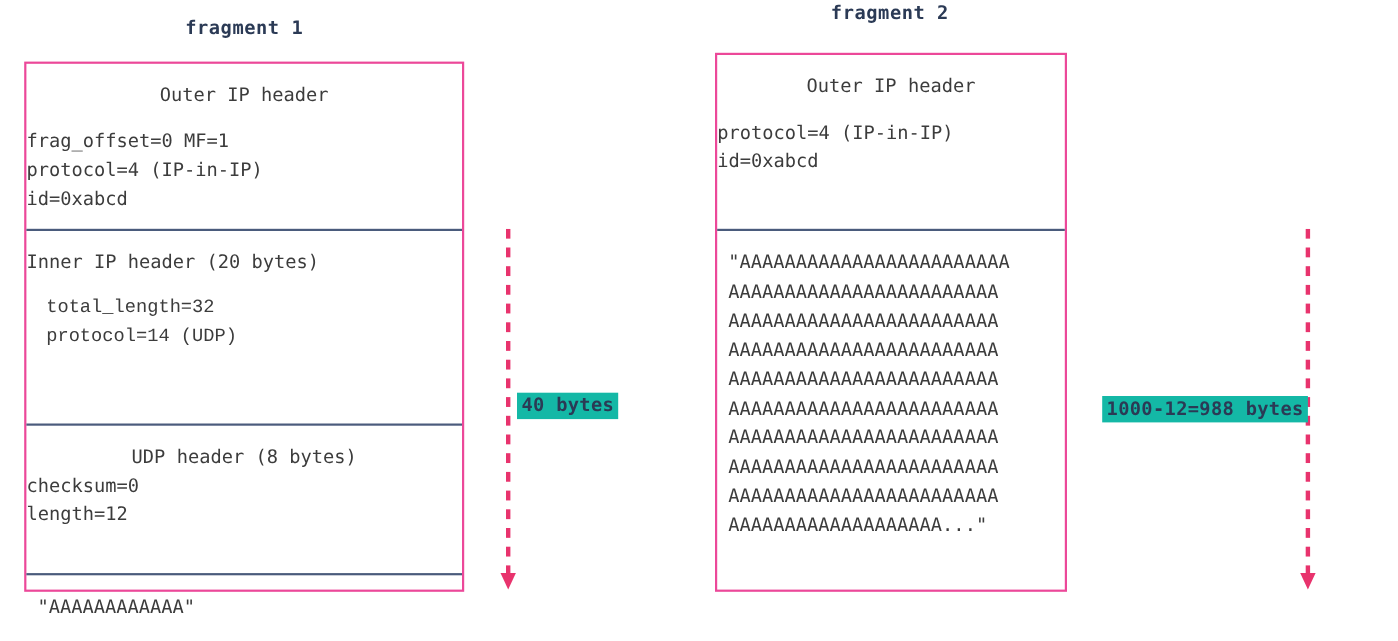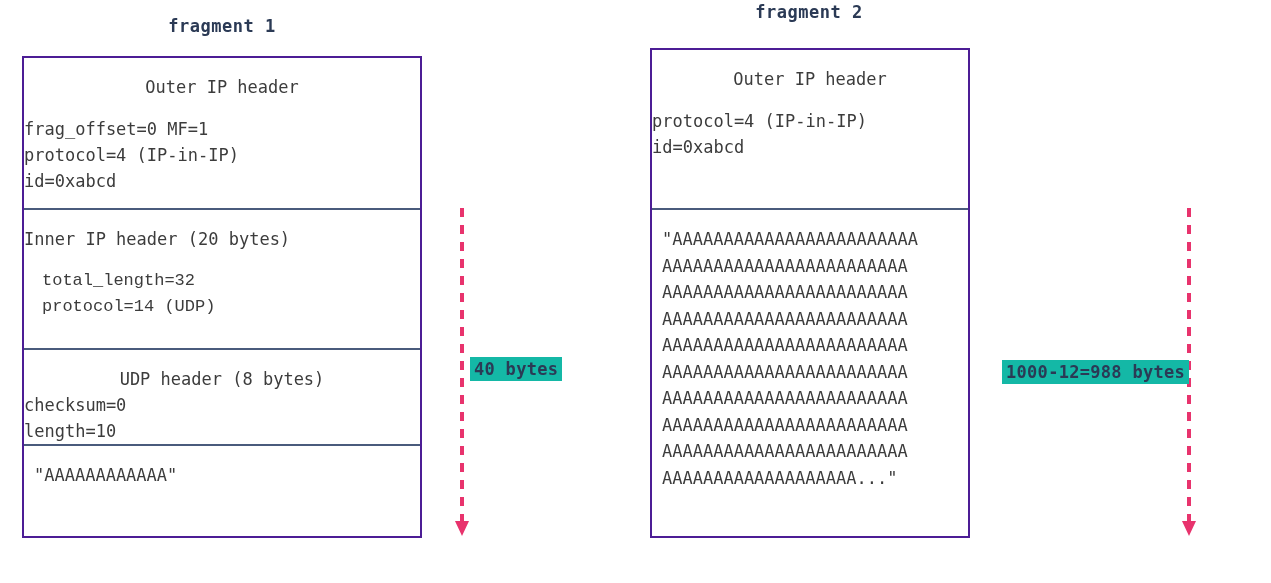--- a/index.html
+++ b/index.html
@@ -28,21 +28,21 @@
     color: #2b3a55;
     letter-spacing: 0.5px;
     white-space: nowrap;
   }
   #title-frag1 { left: 0px;   top: 16px; width: 444px; text-align: center; }
   #title-frag2 { left: 648px; top: 2px;  width: 322px; text-align: center; }
 
   
   .packet-box {
     position: absolute;
-    border: 2px solid #4c1d95;
+    border: 2px solid #ec4899;
     background: #ffffff;
     box-sizing: border-box;
   }
   #packet-box-1 { left: 22px;  top: 56px; width: 400px; height: 482px; }
   #packet-box-2 { left: 650px; top: 48px; width: 320px; height: 490px; }
 
   .section {
     position: relative;
     box-sizing: border-box;
     border-bottom: 2px solid #4a5b7c;
@@ -61,22 +61,22 @@
   }
   .line.centered {
     padding-left: 0;
     text-align: center;
   }
   .line.indent1 { padding-left: 18px; font-family: Liberation Mono, monospace; }
   .spacer-md { height: 16px; }
 
   
   #f1-sec-outer  { height: 152px; }
-  #f1-sec-inner  { height: 140px; }
-  #f1-sec-udp    { height: 96px; }
+  #f1-sec-inner  { height: 177px; }
+  #f1-sec-udp    { height: 136px; }
   #f1-sec-data   { height: 74px;  }
 
   
   #f2-sec-outer  { height: 160px; }
   #f2-sec-data   { height: 326px; }
 
   .payload-line {
     font-family: "DejaVu Sans Mono", "Liberation Mono", monospace;
     font-size: 17px;
     line-height: 26.5px;
@@ -158,21 +158,21 @@
       <div class="line">Inner IP header (20 bytes)</div>
       <div class="spacer-md"></div>
       <div class="line indent1">total_length=32</div>
       <div class="line indent1">protocol=14 (UDP)</div>
     </div>
 
     <div class="section" id="f1-sec-udp">
       <div class="spacer-md"></div>
       <div class="line centered">UDP header (8 bytes)</div>
       <div class="line">checksum=0</div>
-      <div class="line">length=10</div>
+      <div class="line">length=12</div>
     </div>
 
     <div class="section" id="f1-sec-data">
       <div class="spacer-md"></div>
       <div class="payload-line">"AAAAAAAAAAAA"</div>
     </div>
   </div>
 
   <div class="arrow" id="arrow-frag1">
     <div class="shaft"></div>

